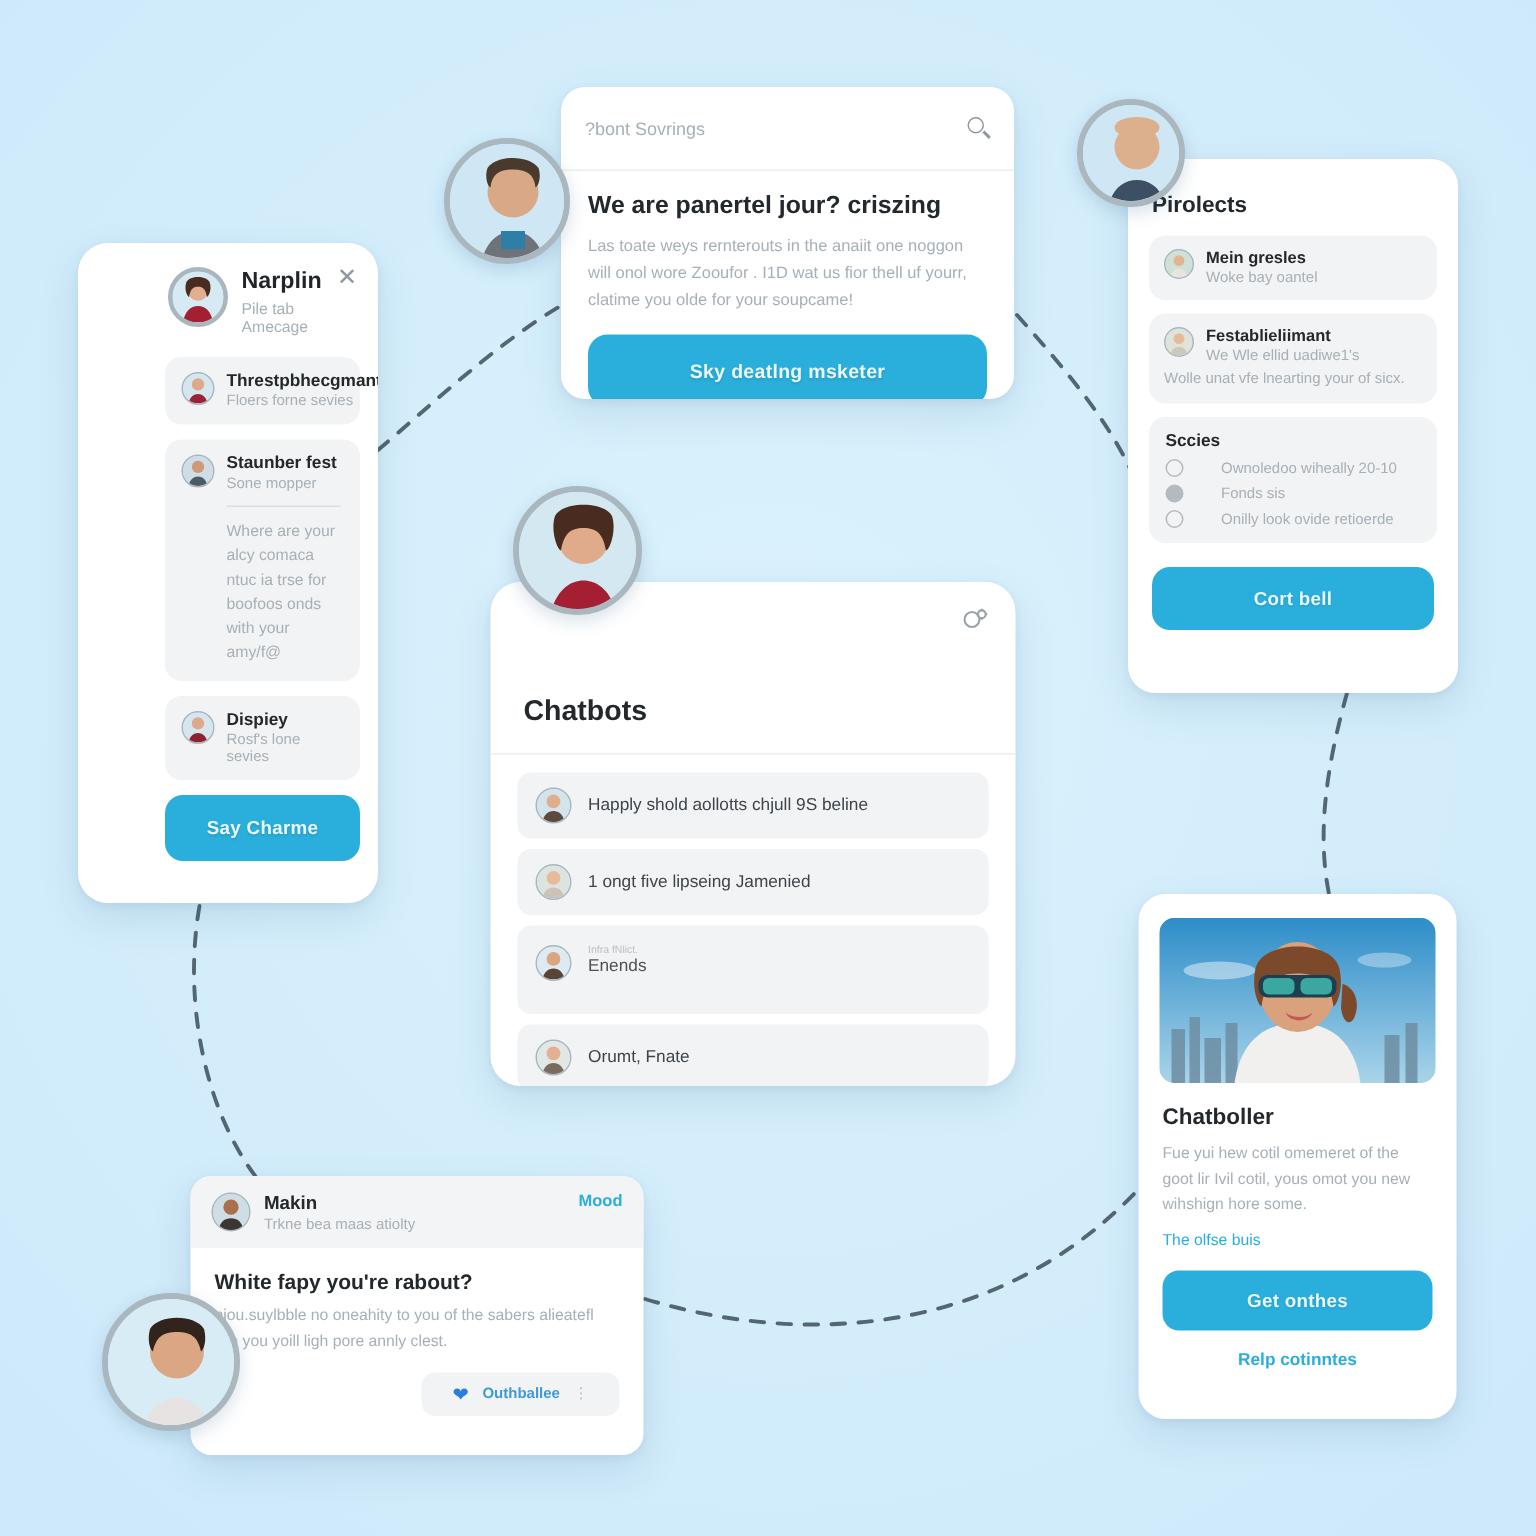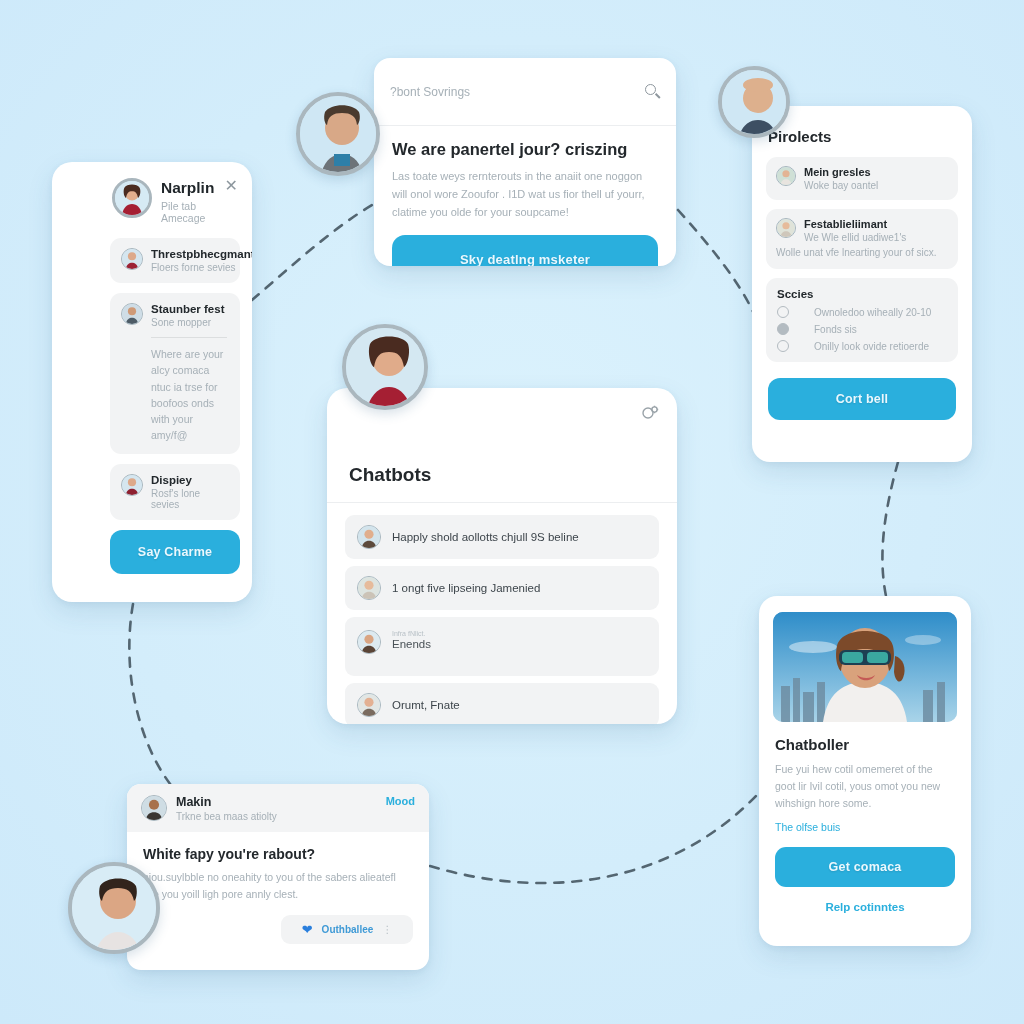--- a/index.html
+++ b/index.html
@@ -78,21 +78,21 @@
   .tile .row .t1 { font-size: 11.5px; font-weight: 700; color: #22282c; }
   .tile .row .t2 { font-size: 10px; margin-top: 2px; }
   .tile .divider { height: 1px; background: #dcdedf; margin: 9px 2px 8px 30px; }
   .tile .para { font-size: 10.5px; line-height: 1.55; padding-left: 30px; }
   #card-narplin .cta { margin: 6px 12px 0 12px; height: 44px; font-size: 12.5px; border-radius: 12px; }
 
   
   #card-promo { left: 374px; top: 58px; width: 302px; height: 208px; border-radius: 16px; }
   #card-promo .search {
     display: flex; align-items: center; justify-content: space-between;
-    height: 68px; padding: 16px 16px; border-bottom: 1px solid #eceef0; gap: 21px;
+    height: 56px; padding: 16px 16px; border-bottom: 1px solid #eceef0; gap: 21px;
   }
   #card-promo .search .ph { font-size: 12px; }
   #card-promo .inner { padding: 14px 18px 0 18px; }
   #card-promo .title { font-size: 16.5px; }
   #card-promo .desc { font-size: 11px; line-height: 1.62; margin-top: 9px; }
   #card-promo .cta { margin: 14px 18px 0 18px; height: 48px; font-size: 13px; border-radius: 13px; }
 
   
   #card-projects { left: 752px; top: 106px; width: 220px; height: 356px; border-radius: 18px; }
   #card-projects .title { font-size: 15px; padding: 22px 0 12px 16px; }
@@ -449,21 +449,21 @@
       <rect x="69" y="40" width="21" height="11" rx="4" fill="#3aa8a0"></rect>
       <rect x="94" y="40" width="21" height="11" rx="4" fill="#3aa8a0"></rect>
       <path d="M84 63c5 4 14 4 18 0-3 7-15 7-18 0z" fill="#c45a55"></path>
     </svg>
   </div>
   <div class="inner">
     <div class="title headline">Chatboller</div>
     <div class="desc blurtext">Fue yui hew cotil omemeret of the goot lir Ivil cotil, yous omot you new wihshign hore some.</div>
     <span class="link">The olfse buis</span>
   </div>
-  <div class="btn-primary cta">Get comaca</div>
+  <div class="btn-primary cta">Get onthes</div>
   <span class="link2">Relp cotinntes</span>
 </div>
 
 <div class="card" id="card-makin">
   <div class="hdr">
     <div class="avatar">
       <svg class="face" viewBox="0 0 26 26">
         <rect width="26" height="26" fill="#cfdde4"></rect>
         <circle cx="13" cy="9.5" r="5.5" fill="#a8714b"></circle>
         <path d="M4 26c1-6 4.5-8.5 9-8.5s8 2.5 9 8.5z" fill="#3b3632"></path>

